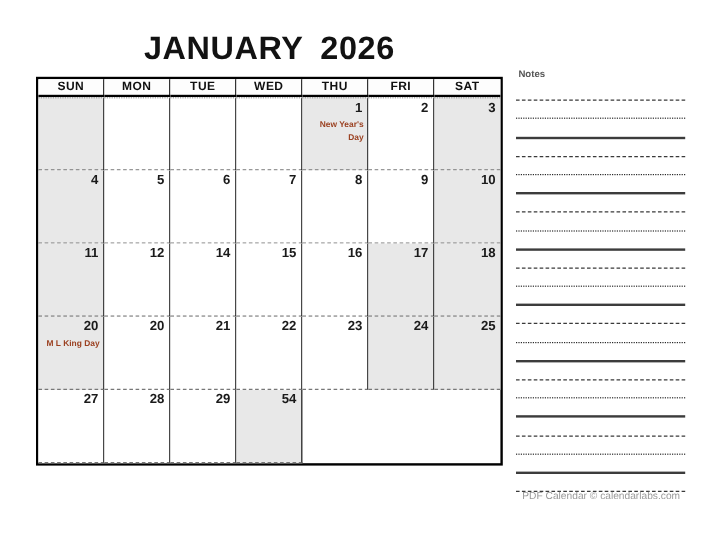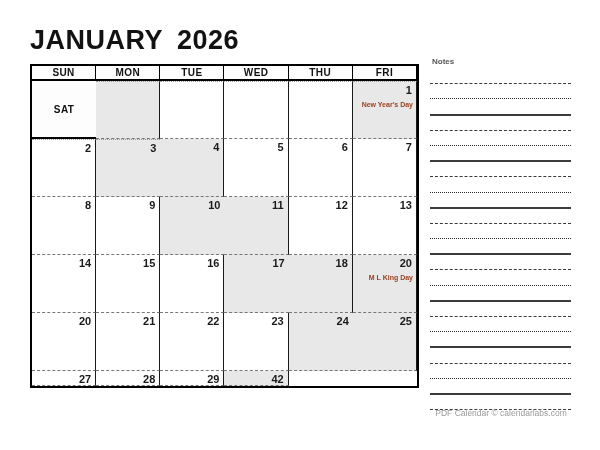--- a/index.html
+++ b/index.html
@@ -1,27 +1,27 @@
 <!DOCTYPE html>
 <html><head>
 <meta charset="utf-8">
 <style>
   html,body{margin:0;padding:0;}
   body{
     width:600px;height:450px;background:#ffffff;position:relative;overflow:hidden;
     font-family:"Liberation Sans", sans-serif;
   }
   .title{
-    position:absolute;left:30px;top:25px;width:389px;text-align:left;
+    position:absolute;left:30px;top:25px;width:389px;text-align:center;
     font-size:27px;font-weight:bold;color:#121212;letter-spacing:0.5px;white-space:nowrap;
   }
   .title .year{margin-left:14px;}
   .cal{
     position:absolute;left:30px;top:64px;width:389px;height:324px;
-    display:grid;grid-template-columns:repeat(6,1fr);grid-template-rows:15px repeat(5,1fr);
+    display:grid;grid-template-columns:repeat(7,1fr);grid-template-rows:15px repeat(5,1fr);
     border:2px solid #000;box-sizing:border-box;background:#fff;
   }
   .hcell{
     border-right:1px solid #000;border-bottom:2px solid #000;background:#fdfdfd;
     display:flex;align-items:center;justify-content:center;
     font-size:10px;font-weight:bold;color:#111;letter-spacing:0.4px;
   }
   .dcell{
     border-right:1px solid #1a1a1a;border-bottom:1px dashed #777;
     box-sizing:border-box;background:#fff;overflow:hidden;
@@ -108,23 +108,20 @@
     <div class="dcell shaded">
       <div class="num">10</div>
     </div>
     <div class="dcell shaded">
       <div class="num">11</div>
     </div>
     <div class="dcell">
       <div class="num">12</div>
     </div>
     <div class="dcell">
-      <div class="num">13</div>
-    </div>
-    <div class="dcell">
       <div class="num">14</div>
     </div>
     <div class="dcell">
       <div class="num">15</div>
     </div>
     <div class="dcell">
       <div class="num">16</div>
     </div>
     <div class="dcell shaded">
       <div class="num">17</div>
@@ -157,21 +154,21 @@
     <div class="dcell">
       <div class="num">27</div>
     </div>
     <div class="dcell">
       <div class="num">28</div>
     </div>
     <div class="dcell">
       <div class="num">29</div>
     </div>
     <div class="dcell shaded">
-      <div class="num">42</div>
+      <div class="num">54</div>
     </div>
   </div>
 
 <div class="notes-label">Notes</div>
 <div class="notes">
     <div class="nline"></div>
     <div class="nline"></div>
     <div class="nline"></div>
     <div class="nline"></div>
     <div class="nline"></div>

